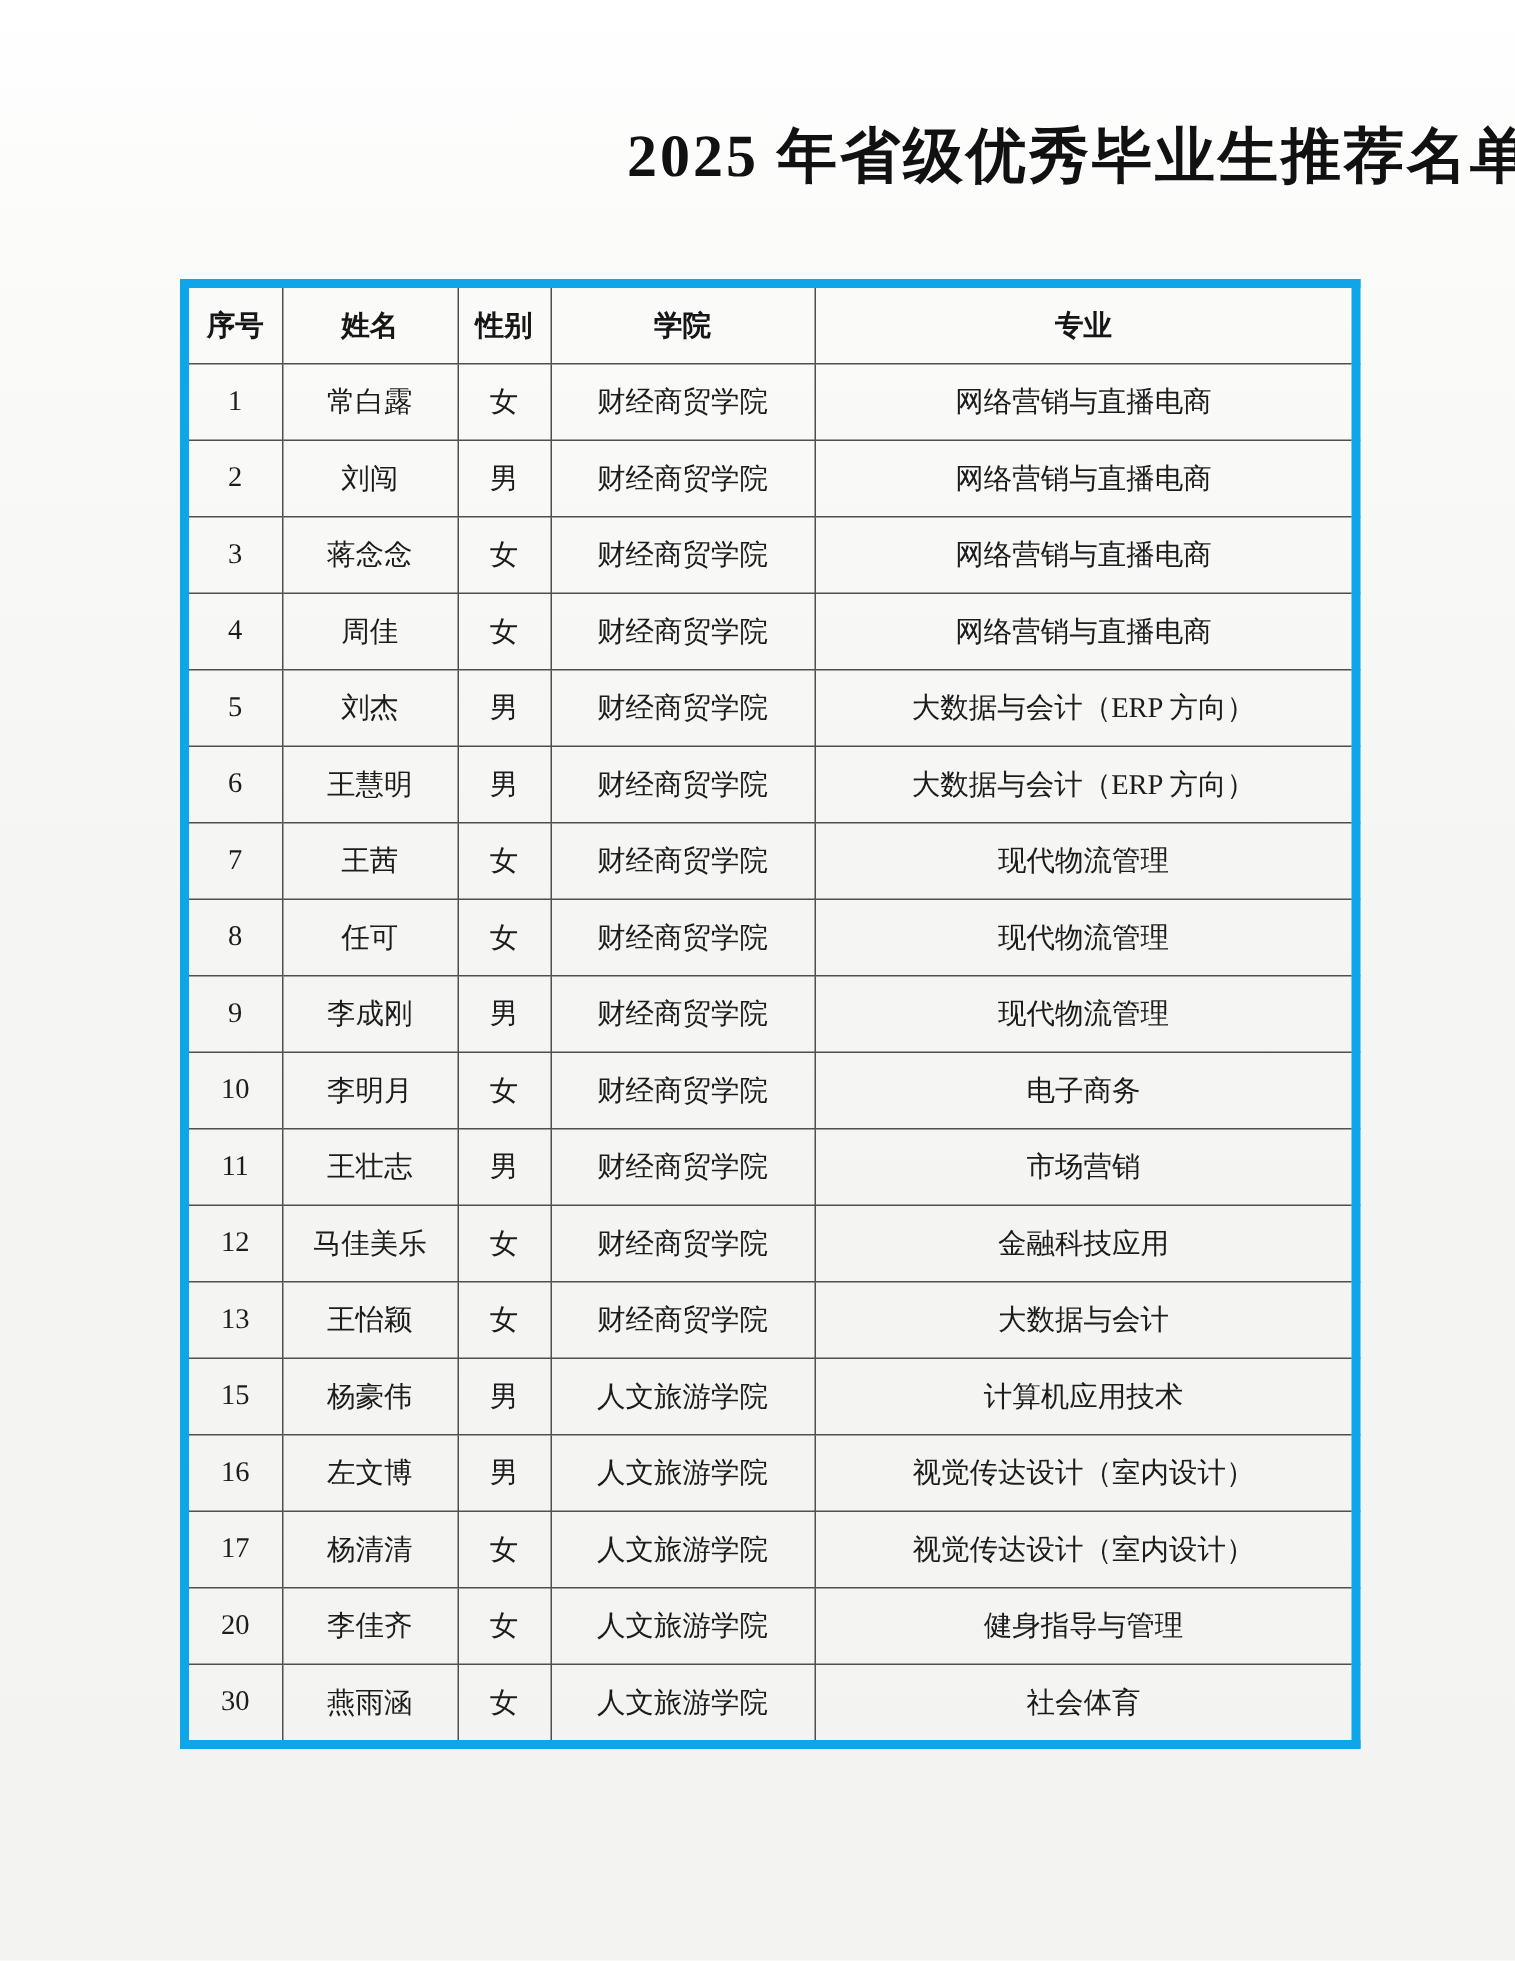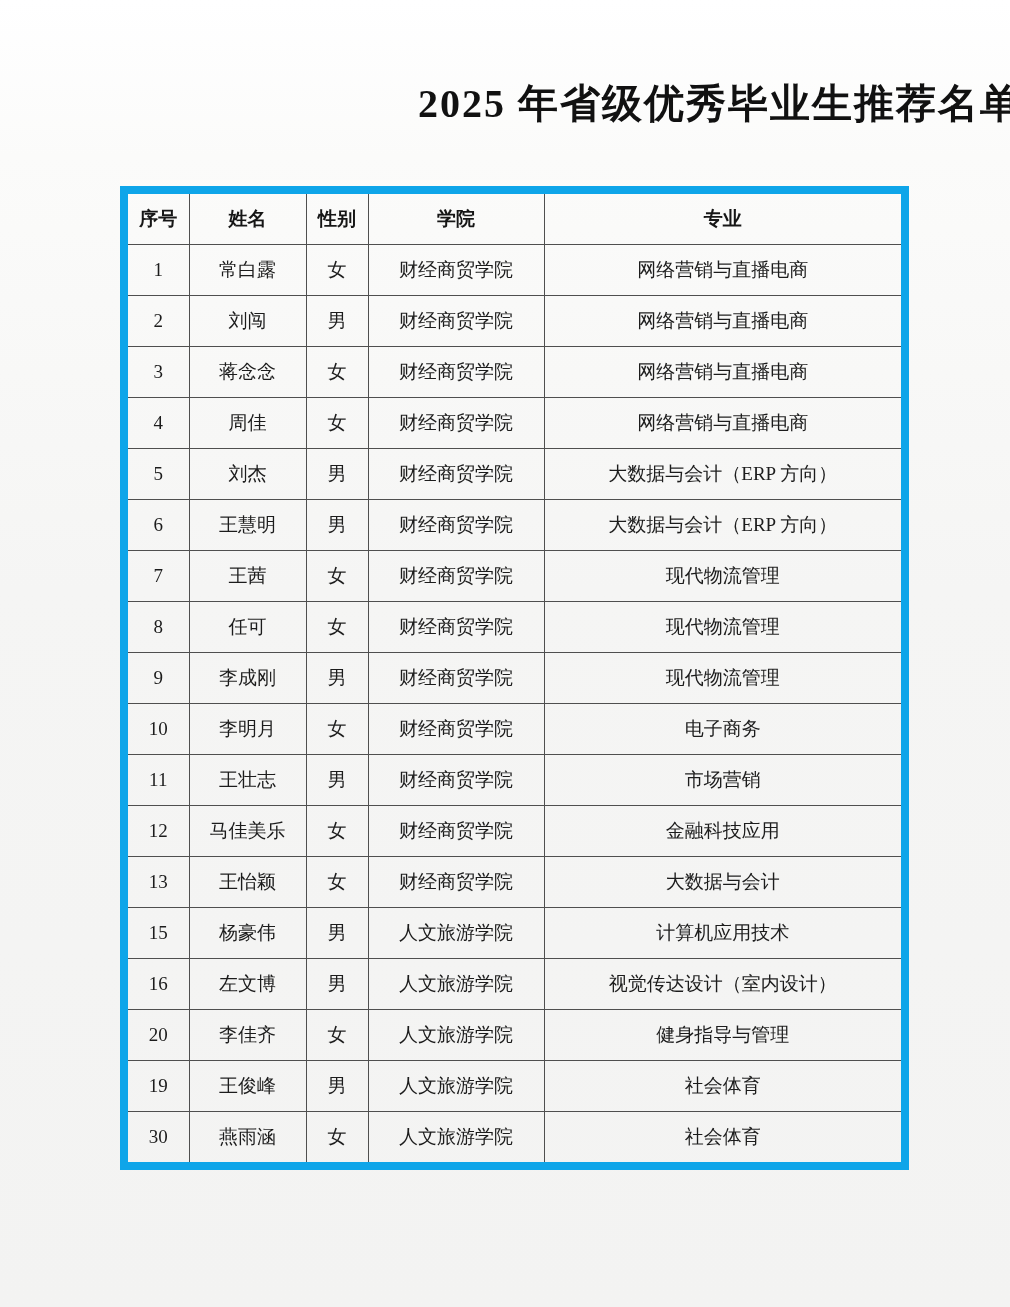--- a/index.html
+++ b/index.html
@@ -28,21 +28,21 @@
     color: #111111;
     font-family: "Liberation Serif", "DejaVu Serif", serif;
   }
   table.grad-table {
     position: absolute;
     left: 120px;
     top: 186px;
     width: 781px;
     border-collapse: collapse;
     table-layout: fixed;
-    border: 8px solid #0ea5e9;
+    border: 6px solid #0ea5e9;
   }
   .grad-table th, .grad-table td {
     border: 1px solid #4f4f4f;
     text-align: center;
     vertical-align: middle;
     height: 50px;
     padding: 0 4px;
     font-size: 19px;
     overflow: hidden;
     white-space: nowrap;
@@ -186,32 +186,32 @@
           <td>计算机应用技术</td>
         </tr>
         <tr>
           <td>16</td>
           <td>左文博</td>
           <td>男</td>
           <td>人文旅游学院</td>
           <td>视觉传达设计（室内设计）</td>
         </tr>
         <tr>
+          <td>17</td>
+          <td>杨清清</td>
+          <td>女</td>
+          <td>人文旅游学院</td>
+          <td>视觉传达设计（室内设计）</td>
+        </tr>
+        <tr>
           <td>20</td>
           <td>李佳齐</td>
           <td>女</td>
           <td>人文旅游学院</td>
           <td>健身指导与管理</td>
-        </tr>
-        <tr>
-          <td>19</td>
-          <td>王俊峰</td>
-          <td>男</td>
-          <td>人文旅游学院</td>
-          <td>社会体育</td>
         </tr>
         <tr>
           <td>30</td>
           <td>燕雨涵</td>
           <td>女</td>
           <td>人文旅游学院</td>
           <td>社会体育</td>
         </tr>
       </tbody>
   </table>

